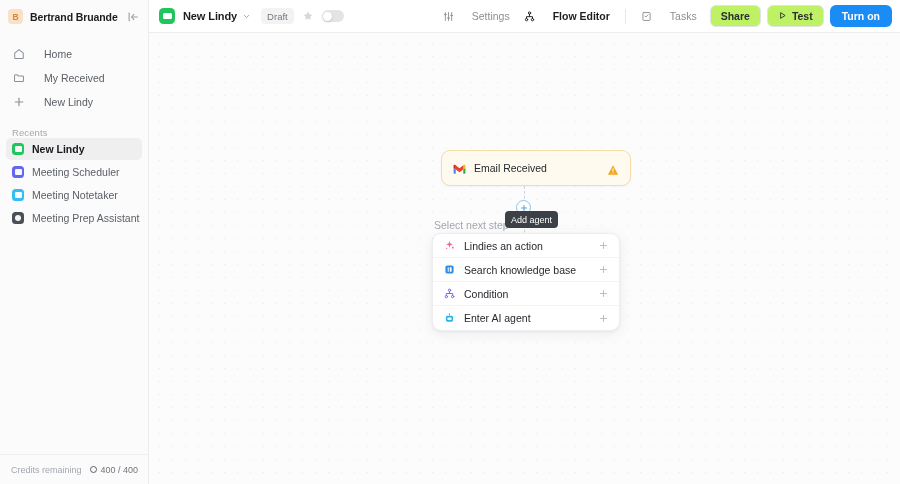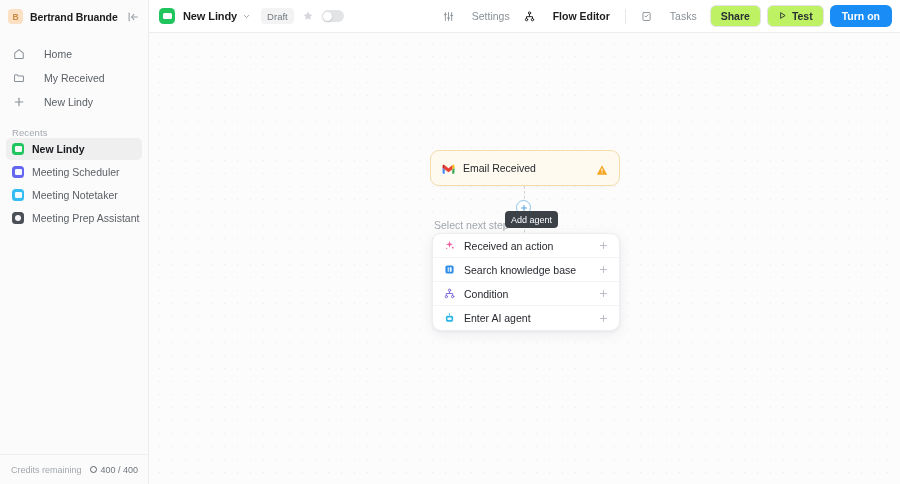--- a/index.html
+++ b/index.html
@@ -139,21 +139,21 @@
 
   
   .canvas {
     flex: 1 1 auto; position: relative; overflow: hidden;
     background-color: #fcfcfd;
     background-image: radial-gradient(#e9eaee 0.8px, transparent 0.8px);
     background-size: 13px 13px;
     background-position: 4px 4px;
   }
   .node-trigger {
-    position: absolute; left: 281px; top: 117px;
+    position: absolute; left: 292px; top: 117px;
     width: 190px; height: 36px;
     background: #fffaf0; border: 1px solid #f5dca8;
     border-radius: 9px;
     display: flex; align-items: center;
     padding: 0 11px 0 11px; gap: 8px;
     box-shadow: 0 1px 2px rgba(30,25,10,.035);
     cursor: pointer;
   }
   .gmail-ico { width: 13px; height: 13px; flex: 0 0 13px; }
   .node-label { font-size: 10.5px; color: #26292e; font-weight: 400; flex: 1 1 auto; }
@@ -396,21 +396,21 @@
       <div class="step-panel">
 
         <div class="step-row">
           <span class="step-ico">
             <svg width="11" height="11" viewBox="0 0 14 14" fill="#ef5fa0">
               <path d="M7 1.2l1.1 3.2L11.3 5.5 8.1 6.6 7 9.8 5.9 6.6 2.7 5.5 5.9 4.4z"></path>
               <circle cx="11.2" cy="9.8" r="1.15"></circle>
                 <circle cx="3.4" cy="10.6" r=".85"></circle>
             </svg>
           </span>
-          <span class="step-text">Received an action</span>
+          <span class="step-text">Lindies an action</span>
           <span class="step-plus">
             <svg width="9" height="9" viewBox="0 0 12 12" fill="none" stroke="currentColor" stroke-width="1.2" stroke-linecap="round">
                 <line x1="6" y1="2" x2="6" y2="10"></line>
                 <line x1="2" y1="6" x2="10" y2="6"></line>
               </svg>
           </span>
         </div>
 
         <div class="step-row">
           <span class="step-ico">

